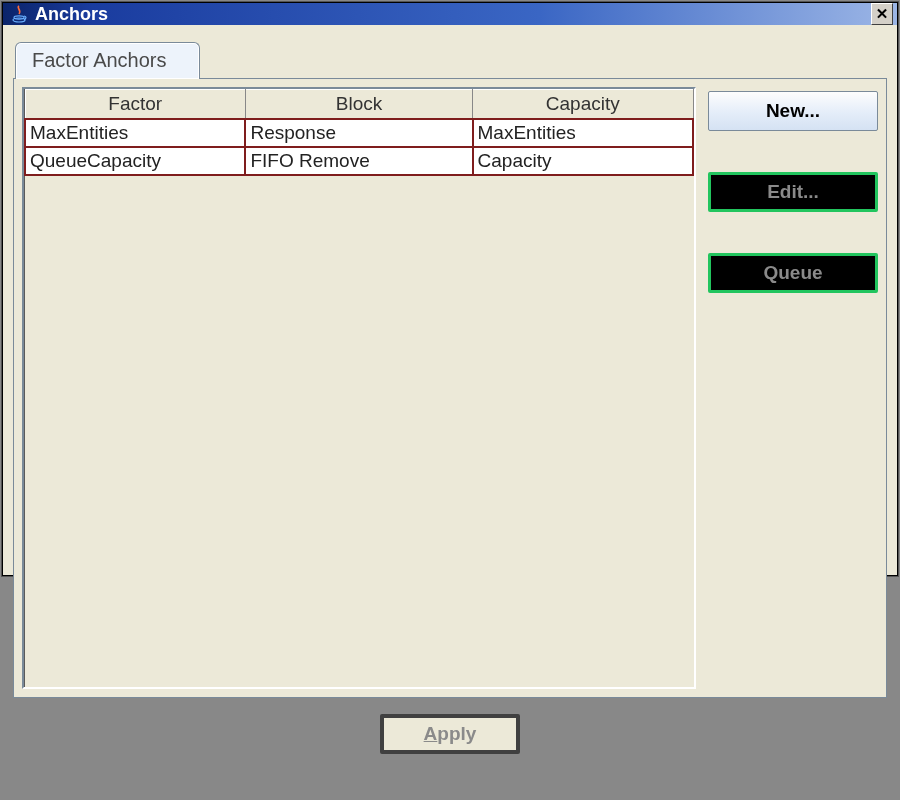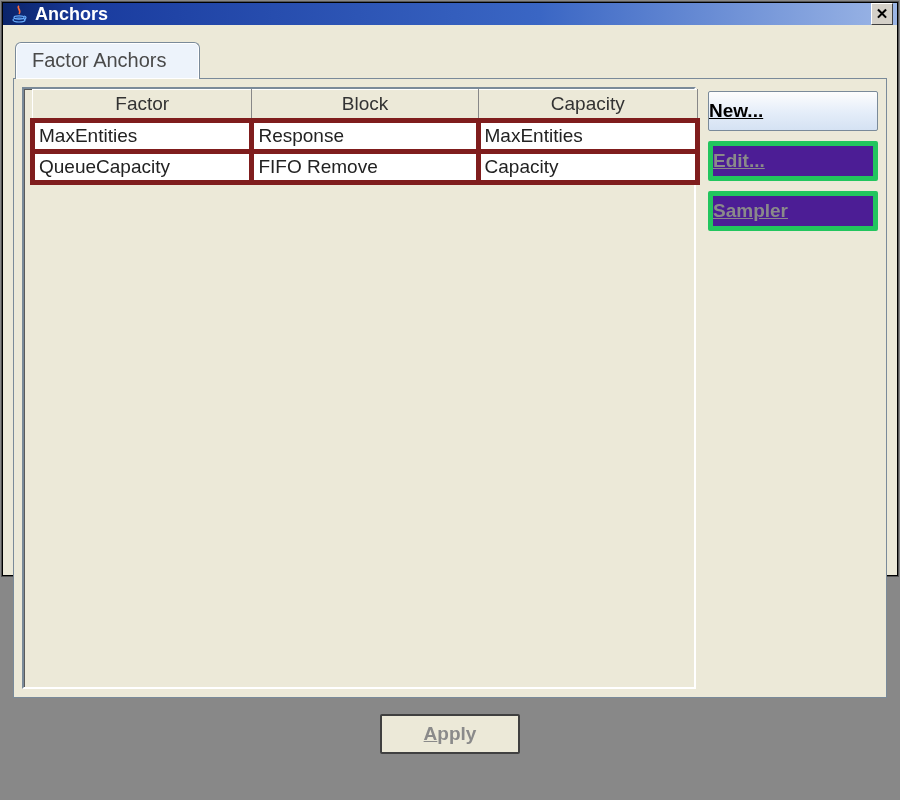--- a/index.html
+++ b/index.html
@@ -114,35 +114,34 @@
     border-right-color:#fff; border-bottom-color:#fff;
     background: #ece9d8;
     display: flex;
     flex-direction: column;
     box-shadow: inset 1px 1px 0 #5a5a5a;
   }
   table {
     border-collapse: collapse;
     width: 100%;
     table-layout: fixed;
-    margin-left: 6px;
   }
   thead th {
     background: #ece9d8;
     border: 1px solid #888;
     border-top-color:#fff; border-left-color:#fff;
     padding: 3px 6px;
     font-weight: normal;
     color: #333;
     text-align: center;
     font-size: 19px;
   }
   tbody td {
     background: #fff;
-    border: 5px solid #7f1d1d;
+    border: 2px solid #7f1d1d;
     padding: 2px 4px;
     font-size: 19px;
     color: #222;
     white-space: nowrap;
     overflow: hidden;
     text-align: left;
   }
   .table-filler { flex: 1; }
   .side-buttons {
     width: 170px;
@@ -152,41 +151,41 @@
     padding-top: 4px;
   }
   .btn {
     height: 40px;
     border: 1px solid #7a8a99;
     background: linear-gradient(#fdfdfd, #e4edf9 55%, #d5e2f3);
     color: #000;
     font-size: 19px;
     font-weight: bold;
     text-align: center;
-    display: flex; align-items: center; justify-content: flex-start;
+    display: flex; align-items: center; justify-content: center;
     border-radius: 2px;
     cursor: default;
-    text-decoration: underline;
   }
   .btn.disabled {
-    background: #4c1d95;
+    background: #000000;
     color: #8a8a8a;
     font-weight: bold;
-    border: 5px solid #22c55e;
+    border: 3px solid #22c55e;
+    margin-top: 31px;
   }
   
   .bottom-bar {
     display: flex;
     justify-content: center;
     gap: 18px;
     padding: 16px 0 20px 0;
   }
   .bottom-btn {
     width: 140px; height: 40px;
-    border: 2px solid #404040;
+    border: 4px solid #404040;
     display: flex; align-items: center; justify-content: center;
     font-size: 19px;
     border-radius: 2px;
   }
   .bottom-btn.disabled {
     background: #ece9d8;
     color: #8a8a8a;
     font-weight: bold;
   }
   .bottom-btn.primary {
@@ -254,21 +253,21 @@
         </div>
 
         <div class="side-buttons">
           <div class="btn">
             <span>New...</span>
           </div>
           <div class="btn disabled">
             <span>Edit...</span>
           </div>
           <div class="btn disabled">
-            <span>Sampler</span>
+            <span>Queue</span>
           </div>
         </div>
       </div>
     </div>
 
     <div class="bottom-bar">
       <div class="bottom-btn disabled">
         <span><span class="mnemonic">A</span>pply</span>
       </div>
     </div>

